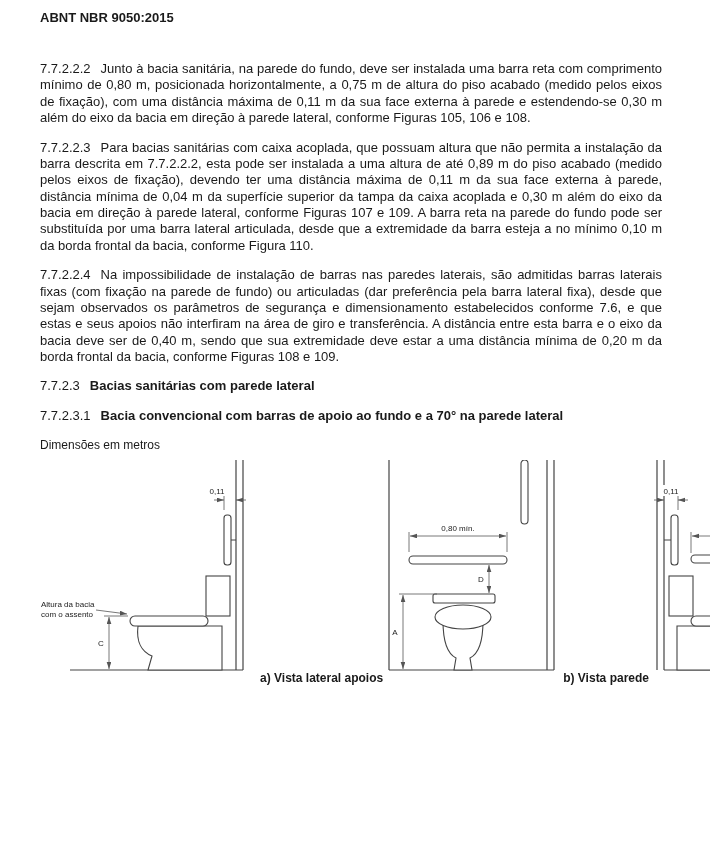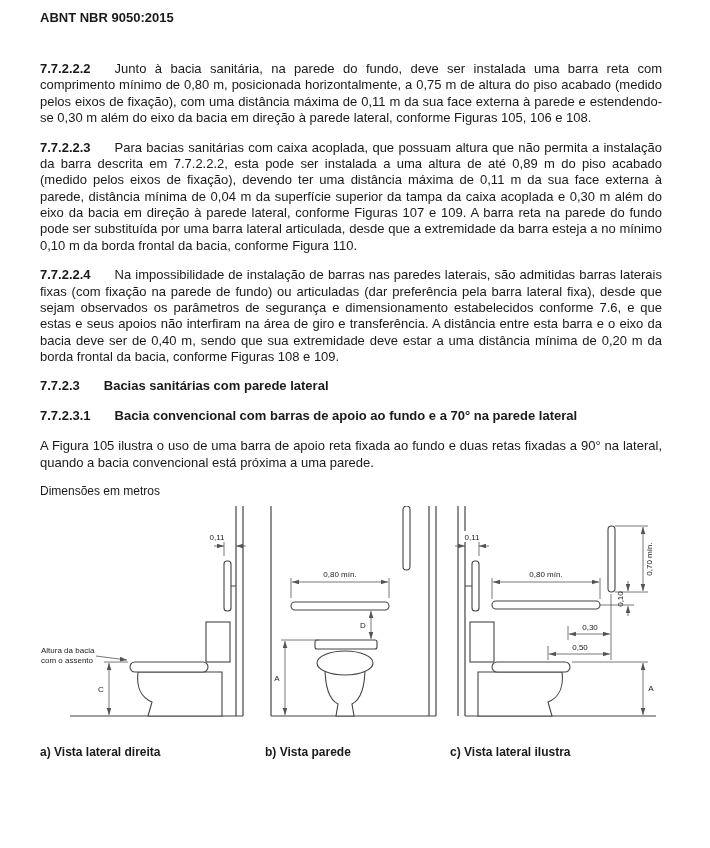--- a/index.html
+++ b/index.html
@@ -1,24 +1,24 @@
 <!DOCTYPE html>
 <html><head>
 <meta charset="utf-8">
 <style>
   html,body{margin:0;padding:0;background:#fff;}
   body{width:710px;height:848px;font-family:"Liberation Sans",sans-serif;color:#1a1a1a;overflow:hidden;}
   .page{padding:10px 48px 0 40px;}
   .doc-header{font-weight:bold;font-size:13px;margin-bottom:36px;}
   p.para{font-size:13px;line-height:1.26;text-align:justify;margin:0 0 13px 0;}
-  .clause{font-weight:bold;margin-right:24px;}
+  .clause{font-weight:normal;margin-right:10px;}
   h3.sub{font-size:13px;margin:0 0 15px 0;font-weight:bold;}
   .dim-note{text-align:left;font-size:12px;margin:10px 0 8px 0;}
   .figrow{display:flex;justify-content:space-between;align-items:flex-end;}
-  .fig{display:flex;flex-direction:column;align-items:flex-start;gap:8px;}
+  .fig{display:flex;flex-direction:row;align-items:flex-end;}
   .figcap{font-weight:bold;font-size:12px;margin-top:6px;white-space:nowrap;}
   svg{display:block;}
   svg text{font-size:8px;fill:#222;font-family:"Liberation Sans",sans-serif;}
   .w{stroke:#444;stroke-width:1.2;fill:none;}
   .ln{stroke:#444;stroke-width:1;fill:none;}
   .bar{stroke:#444;stroke-width:1.1;fill:#fff;}
   .dim{stroke:#555;stroke-width:.8;fill:none;}
   .wbg{fill:#fff;stroke:none;}
 </style>
 </head>
@@ -32,21 +32,20 @@
 
   <p class="para"><span class="clause">7.7.2.2.3</span><span>Para bacias sanitárias com caixa acoplada, que possuam altura que não permita a instalação da barra descrita em 7.7.2.2.2, esta pode ser instalada a uma altura de até 0,89 m do piso acabado (medido pelos eixos de fixação), devendo ter uma distância máxima de 0,11 m da sua face externa à parede, distância mínima de 0,04 m da superfície superior da tampa da caixa acoplada e 0,30 m além do eixo da bacia em direção à parede lateral, conforme Figuras 107 e 109. A barra reta na parede do fundo pode ser substituída por uma barra lateral articulada, desde que a extremidade da barra esteja a no mínimo 0,10 m da borda frontal da bacia, conforme Figura 110.</span></p>
 
   <p class="para"><span class="clause">7.7.2.2.4</span><span>Na impossibilidade de instalação de barras nas paredes laterais, são admitidas barras laterais fixas (com fixação na parede de fundo) ou articuladas (dar preferência pela barra lateral fixa), desde que sejam observados os parâmetros de segurança e dimensionamento estabelecidos conforme 7.6, e que estas e seus apoios não interfiram na área de giro e transferência. A distância entre esta barra e o eixo da bacia deve ser de 0,40 m, sendo que sua extremidade deve estar a uma distância mínima de 0,20 m da borda frontal da bacia, conforme Figuras 108 e 109.</span></p>
 
 
   <h3 class="sub"><span class="clause">7.7.2.3</span><span>Bacias sanitárias com parede lateral</span></h3>
 
   <h3 class="sub"><span class="clause">7.7.2.3.1</span><span>Bacia convencional com barras de apoio ao fundo e a 70° na parede lateral</span></h3>
 
-  <p class="para">A Figura 105 ilustra o uso de uma barra de apoio reta fixada ao fundo e duas retas fixadas a 90° na lateral, quando a bacia convencional está próxima a uma parede.</p>
 
   <div class="dim-note">Dimensões em metros</div>
 
   <div class="figrow">
 
     <div class="fig">
       <svg width="220" height="225" viewBox="0 0 220 225">
         <defs>
           <marker id="ar-a" markerWidth="10" markerHeight="8" refX="9" refY="3" orient="auto">
             <path d="M0,0 L9,3 L0,6 Z" fill="#555"></path>
@@ -78,21 +77,21 @@
           <line class="dim" x1="69" y1="183" x2="69" y2="157" marker-end="url(#ar-a)"></line>
           <line class="dim" x1="69" y1="183" x2="69" y2="209" marker-end="url(#ar-a)"></line>
           <text x="61" y="186" text-anchor="middle">C</text>
         </g>
         <g>
           <text x="1" y="147" font-size="7.5">Altura da bacia</text>
           <text x="1" y="157" font-size="7.5">com o assento</text>
           <line class="dim" x1="56" y1="150" x2="87" y2="154" marker-end="url(#ar-a)"></line>
         </g>
       </svg>
-      <div class="figcap">a) Vista lateral direita</div>
+      <div class="figcap">a) Vista lateral apoios</div>
     </div>
 
     <div class="fig">
       <svg width="180" height="225" viewBox="0 0 180 225">
         <defs>
           <marker id="ar-b" markerWidth="10" markerHeight="8" refX="9" refY="3" orient="auto">
             <path d="M0,0 L9,3 L0,6 Z" fill="#555"></path>
           </marker>
         </defs>
         <g>

